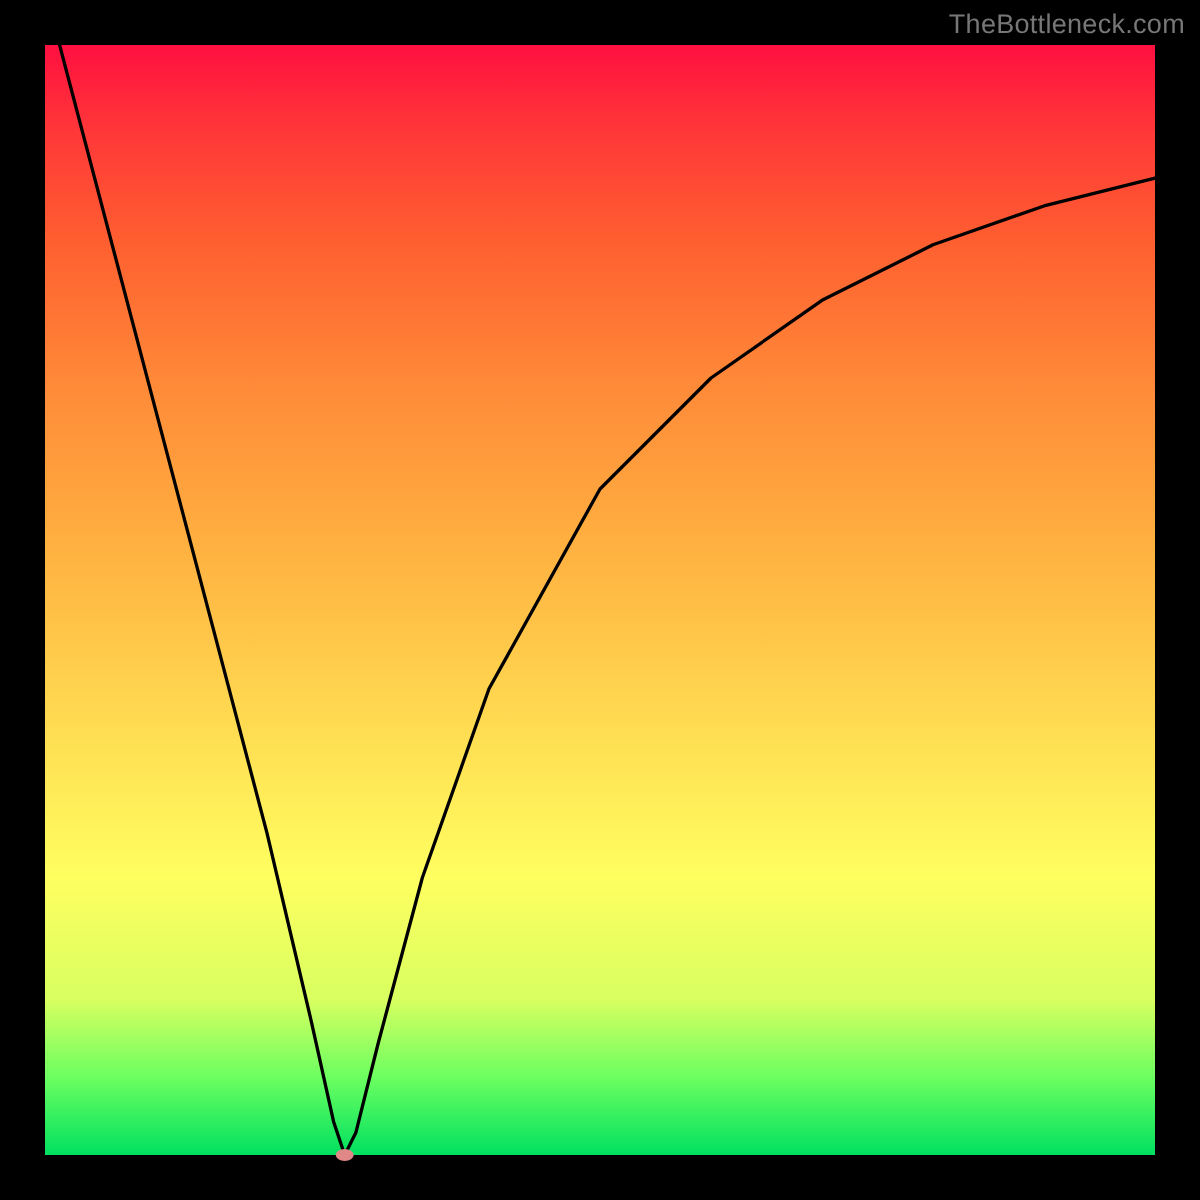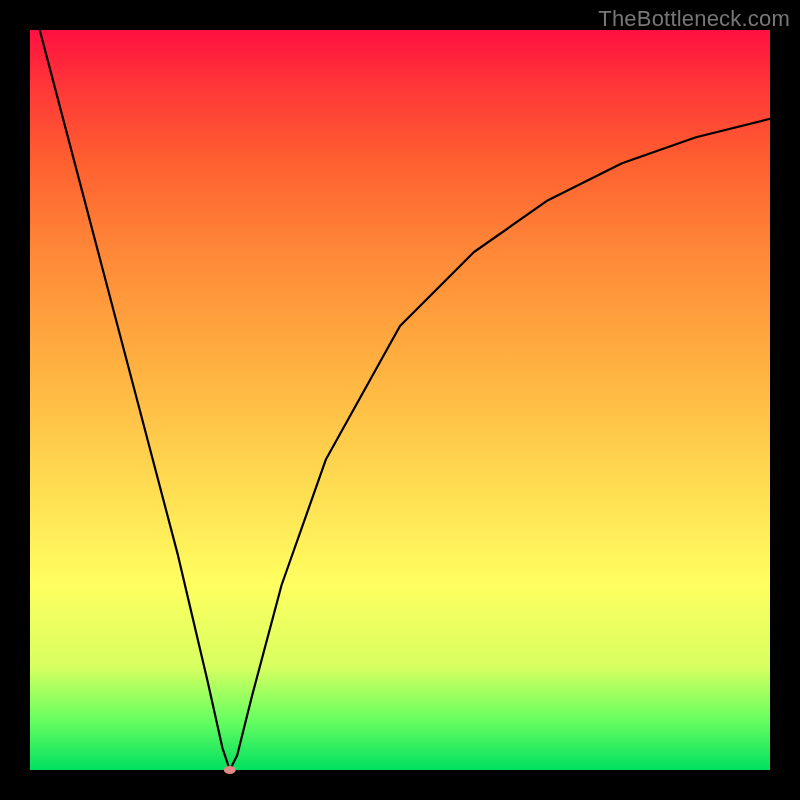--- a/index.html
+++ b/index.html
@@ -33,21 +33,21 @@
       #ff8838 70%,
       #ff6030 82%,
       #ff3838 92%,
       #ff1040 100%);
   }
   .watermark {
     position: absolute;
     top: 6px;
     right: 10px;
     color: #777;
-    font-size: 22px;
+    font-size: 18px;
     letter-spacing: 0.2px;
     font-weight: 400;
     user-select: none;
   }
   svg.curve {
     position: absolute;
     left: 0;
     top: 0;
     width: 740px;
     height: 740px;

